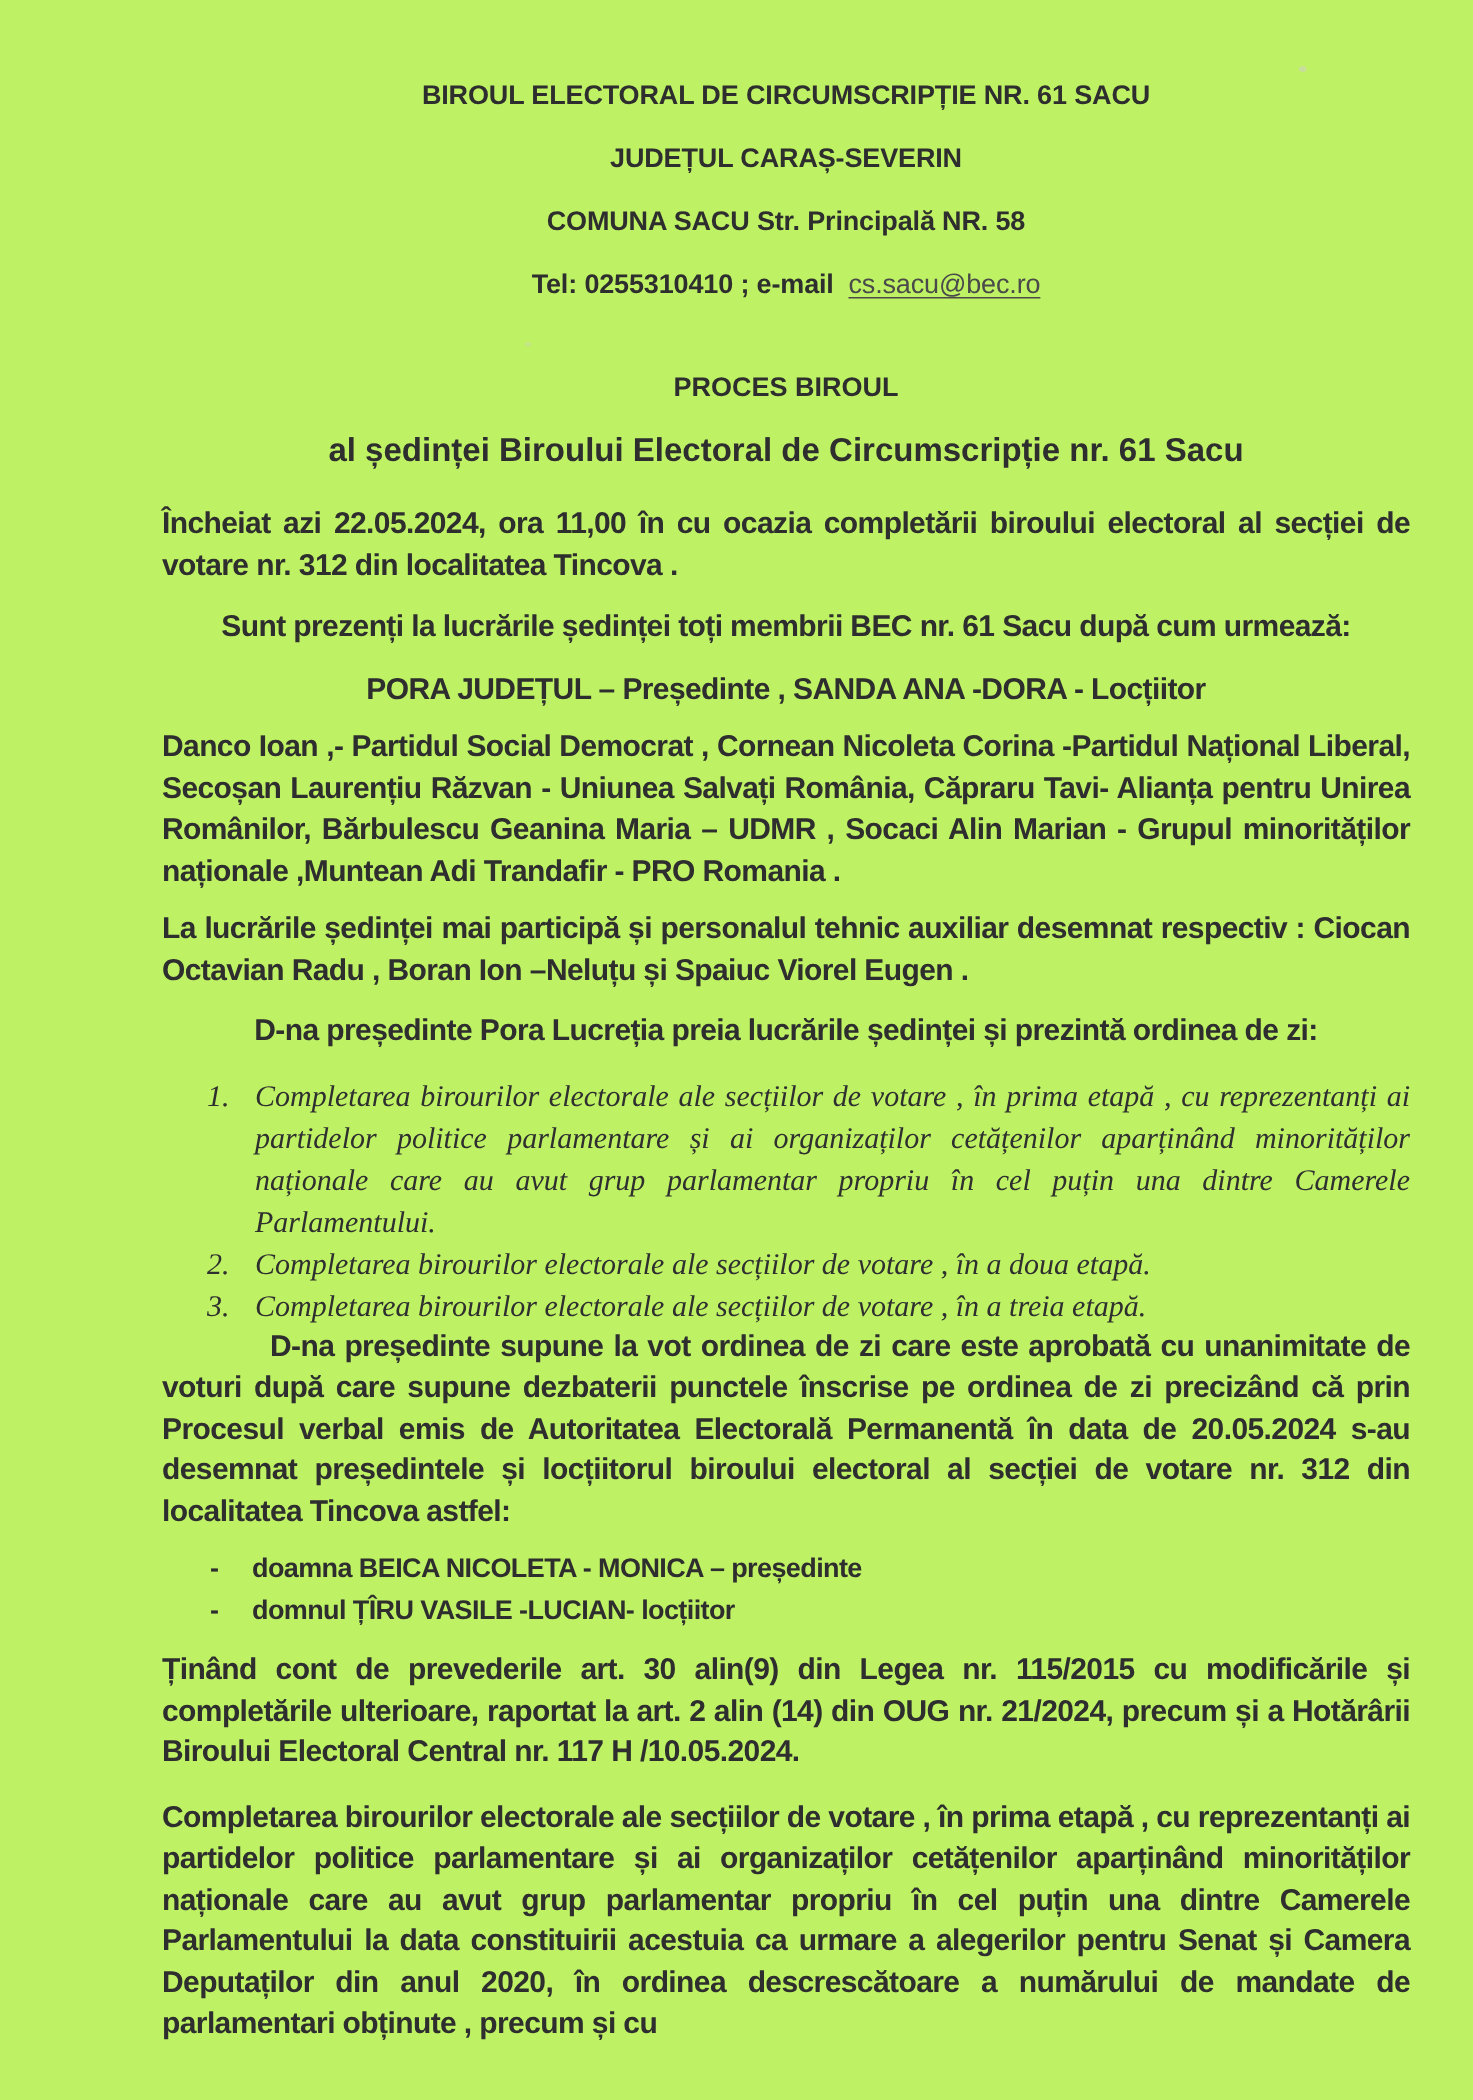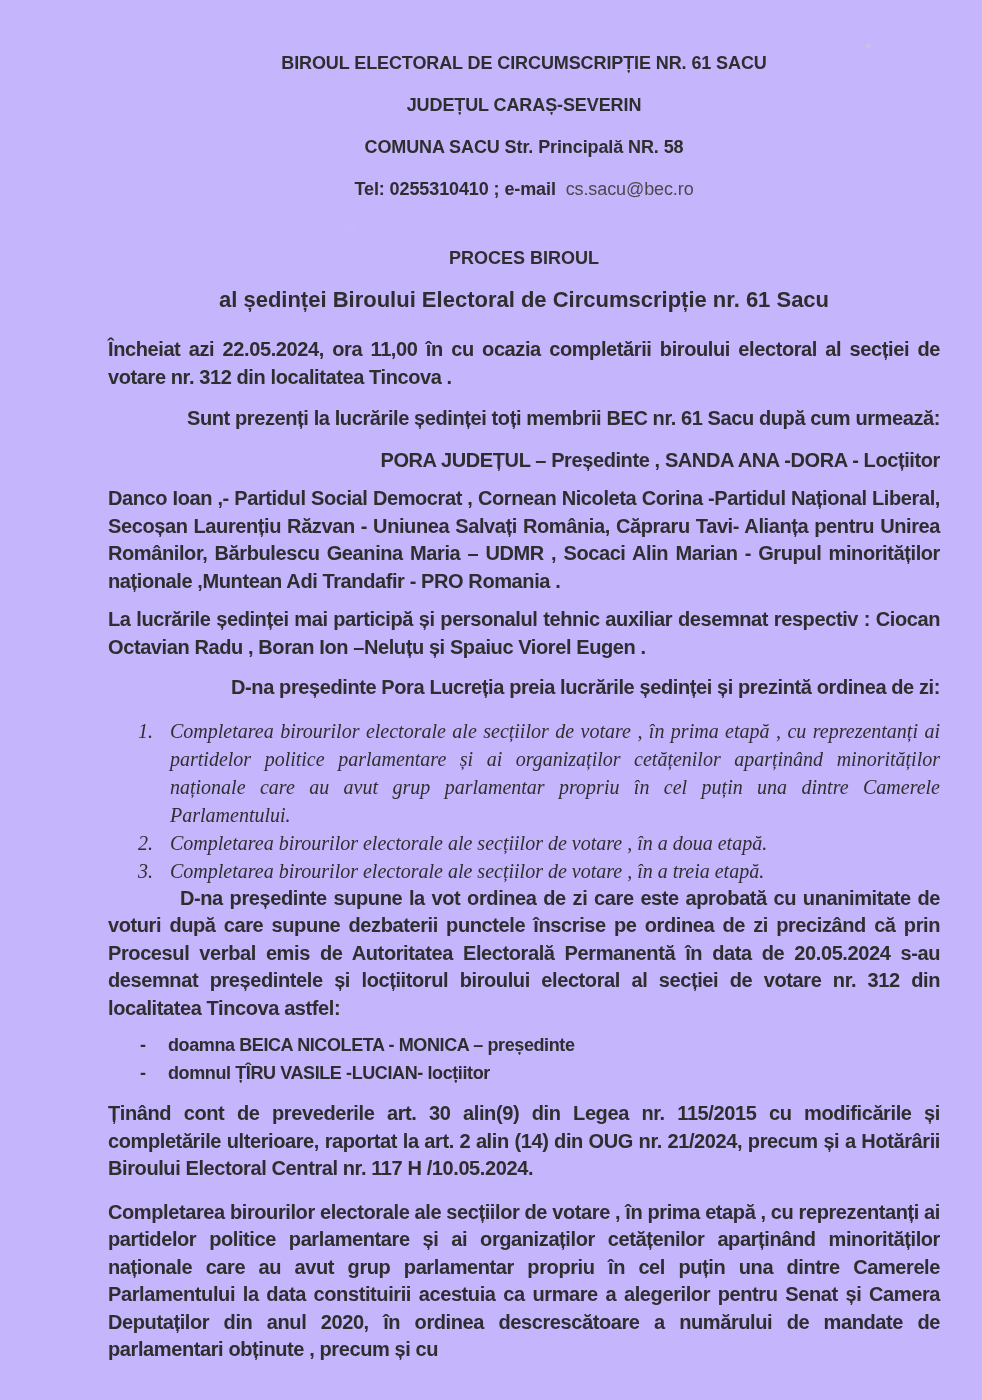--- a/index.html
+++ b/index.html
@@ -1,20 +1,20 @@
 <!DOCTYPE html>
 <html><head>
 <meta charset="utf-8">
 <style>
   html,body{margin:0;padding:0;background:#dedede;}
   .page{
     position:relative;
     width:982px;height:1400px;
     margin:0 auto;
-    background:#c4b5fd;
+    background:#bef264;
     overflow:hidden;
     font-family:"Liberation Sans",sans-serif;
     font-weight:700;
     color:#2e2e2e;
     text-rendering:optimizeLegibility;
   }
   .content{
     position:absolute;
     left:108px;top:0;
     width:832px;
@@ -22,20 +22,21 @@
   .doc-header{
     padding-top:42px;
     text-align:center;
     font-size:18px;
     line-height:42px;
     letter-spacing:-0.1px;
   }
   .tel-line .email{
     font-weight:400;
     color:#4a4a4a;
+    text-decoration:underline;
     text-underline-offset:3px;
   }
   .doc-title{
     margin-top:34px;
     text-align:center;
     font-size:18px;
     line-height:28px;
   }
   .doc-subtitle{
     margin-top:14px;
@@ -43,21 +44,21 @@
     font-size:22px;
     line-height:28px;
   }
   .para{
     margin-top:13px;
     font-size:20px;
     line-height:27.5px;
     letter-spacing:-0.4px;
     text-align:justify;
   }
-  .para.left{text-align:right;}
+  .para.left{text-align:center;}
   .bold-italic{}
   .first-indent{text-indent:72px;margin-top:0;}
   .agenda{
     margin:15px 0 0 0;
     padding:0;
     list-style:none;
     font-family:"Liberation Serif",serif;
     font-style:italic;
     font-weight:400;
     font-size:20px;

